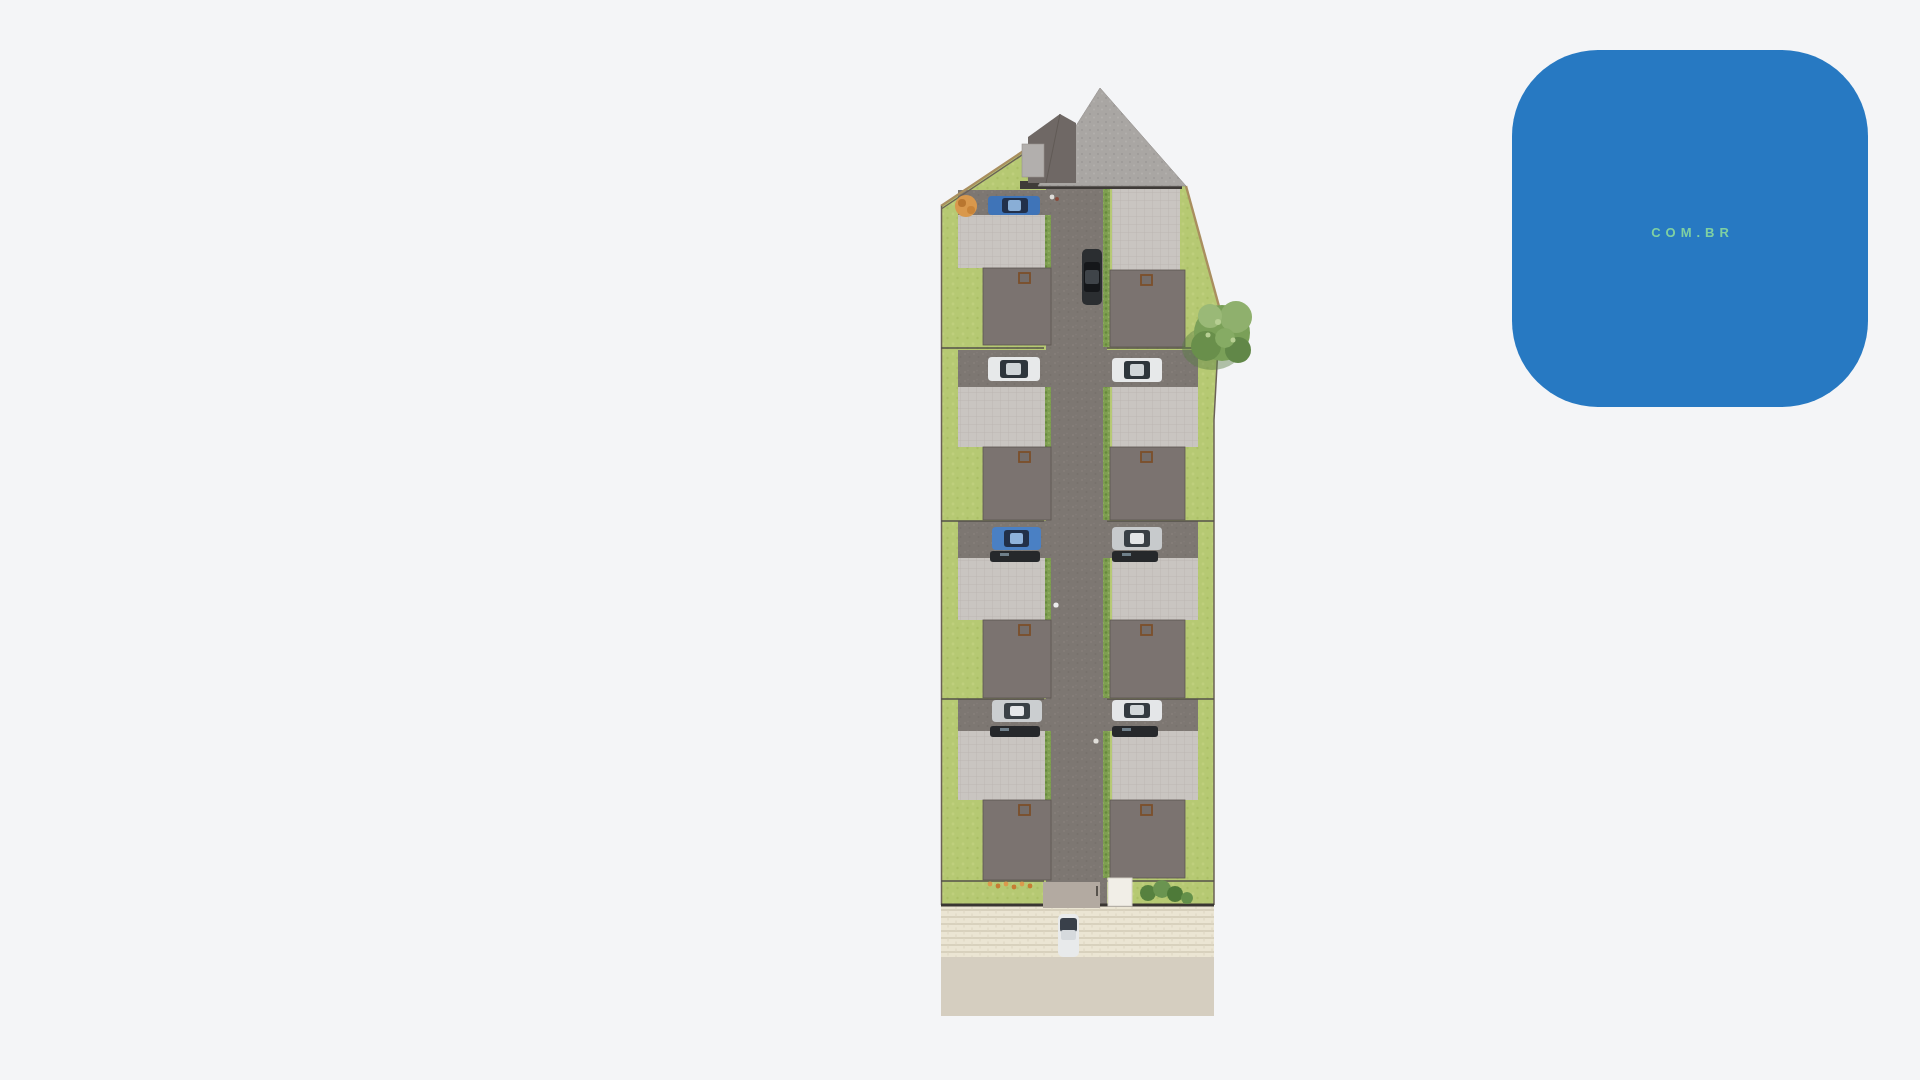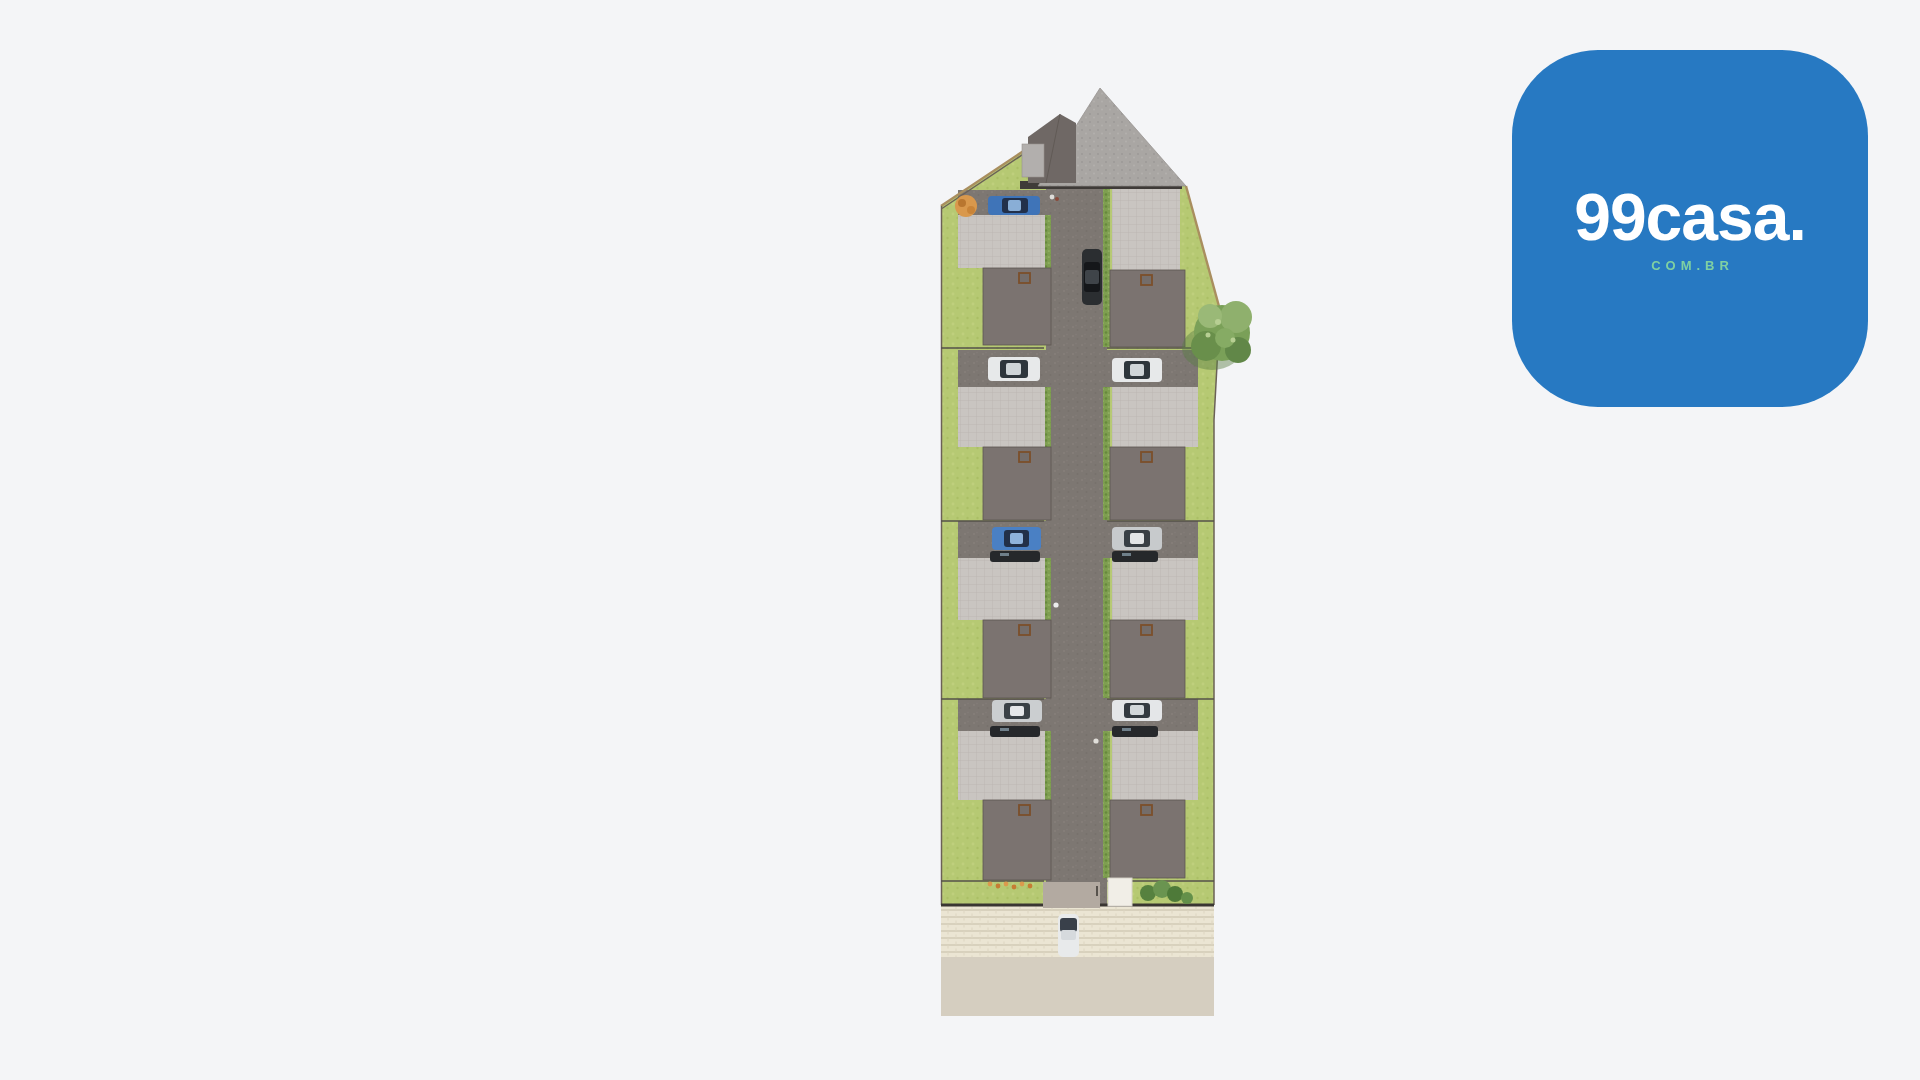--- a/index.html
+++ b/index.html
@@ -261,15 +261,14 @@
   <g>
     <circle cx="1052" cy="197" r="2.4" fill="#dddcd8"></circle>
     <circle cx="1057" cy="199" r="2" fill="#8a4a3a"></circle>
     <circle cx="1056" cy="605" r="2.6" fill="#ececec"></circle>
     <circle cx="1096" cy="741" r="2.6" fill="#e0ded9"></circle>
   </g>
 </svg>
 </div>
 
 <div class="logo-badge">
-  <div class="logo-wordmark">99casa.</div>
   <div class="logo-domain">COM.BR</div>
 </div>
 
 </body></html>

